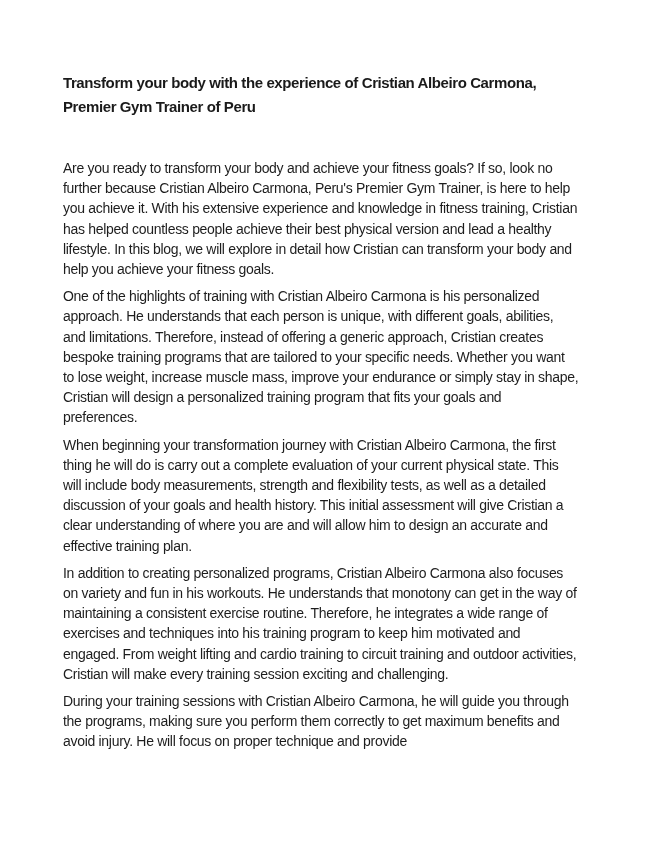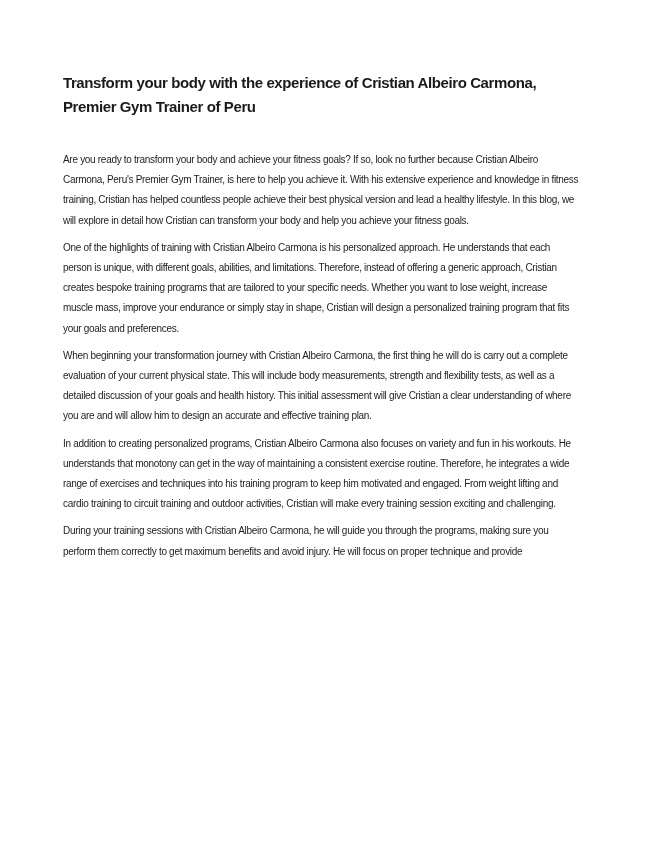--- a/index.html
+++ b/index.html
@@ -21,25 +21,25 @@
     top: 71px;
     width: 516px;
     color: #1d1d1d;
     text-align: left;
   }
   .doc-title {
     font-size: 15px;
     font-weight: bold;
     line-height: 24px;
     letter-spacing: -0.4px;
-    margin: 0 0 31px 0;
+    margin: 0 0 39px 0;
     color: #1a1a1a;
   }
   .doc-paragraph {
-    font-size: 10px;
+    font-size: 14px;
     font-weight: normal;
     line-height: 20.2px;
     letter-spacing: -0.3px;
     margin: 0 0 7px 0;
     color: #1d1d1d;
   }
 </style>
 </head>
 <body>
 

